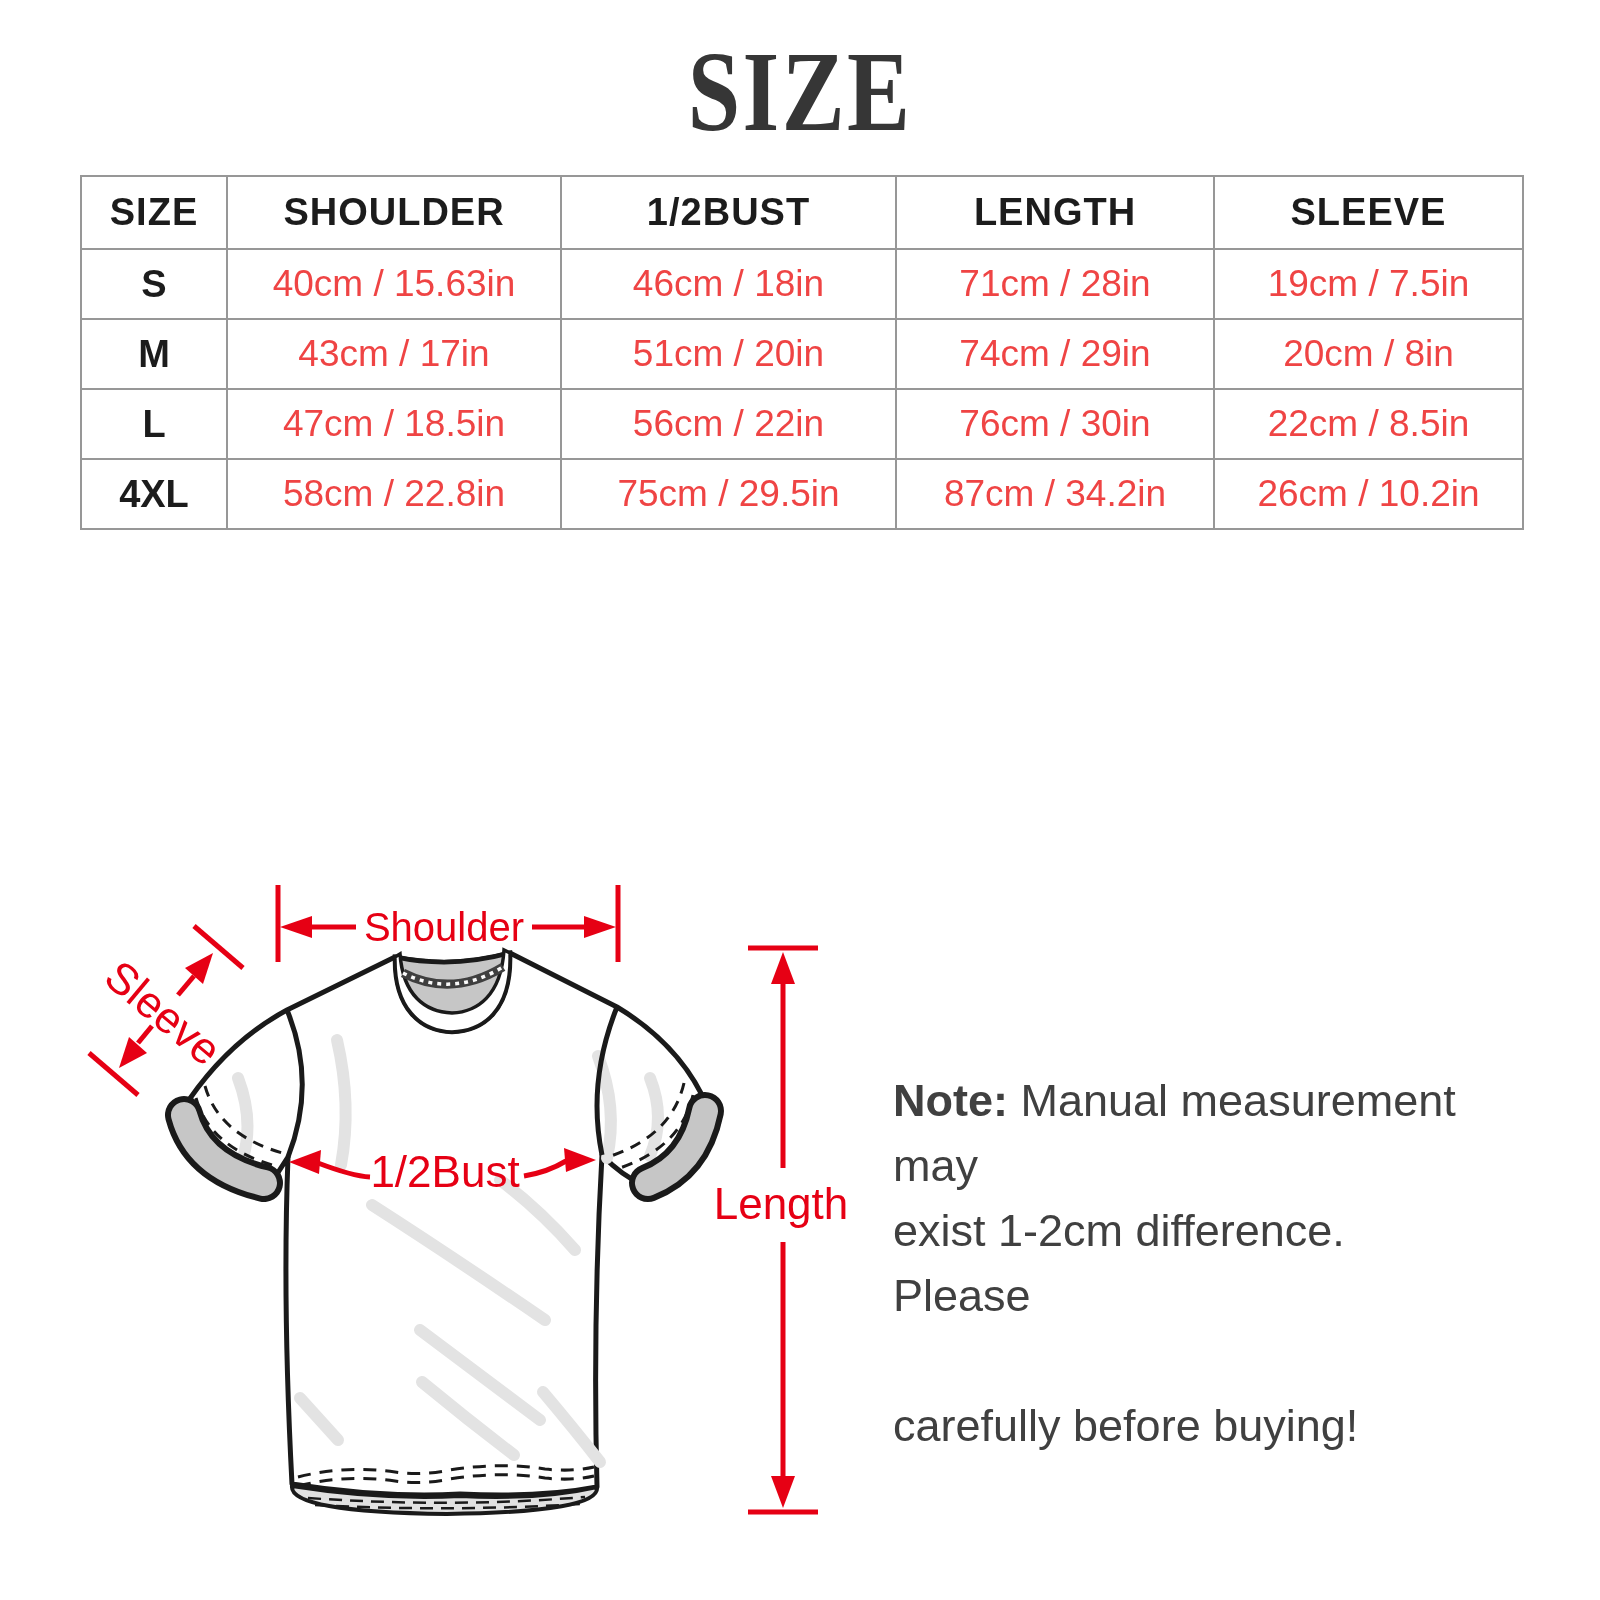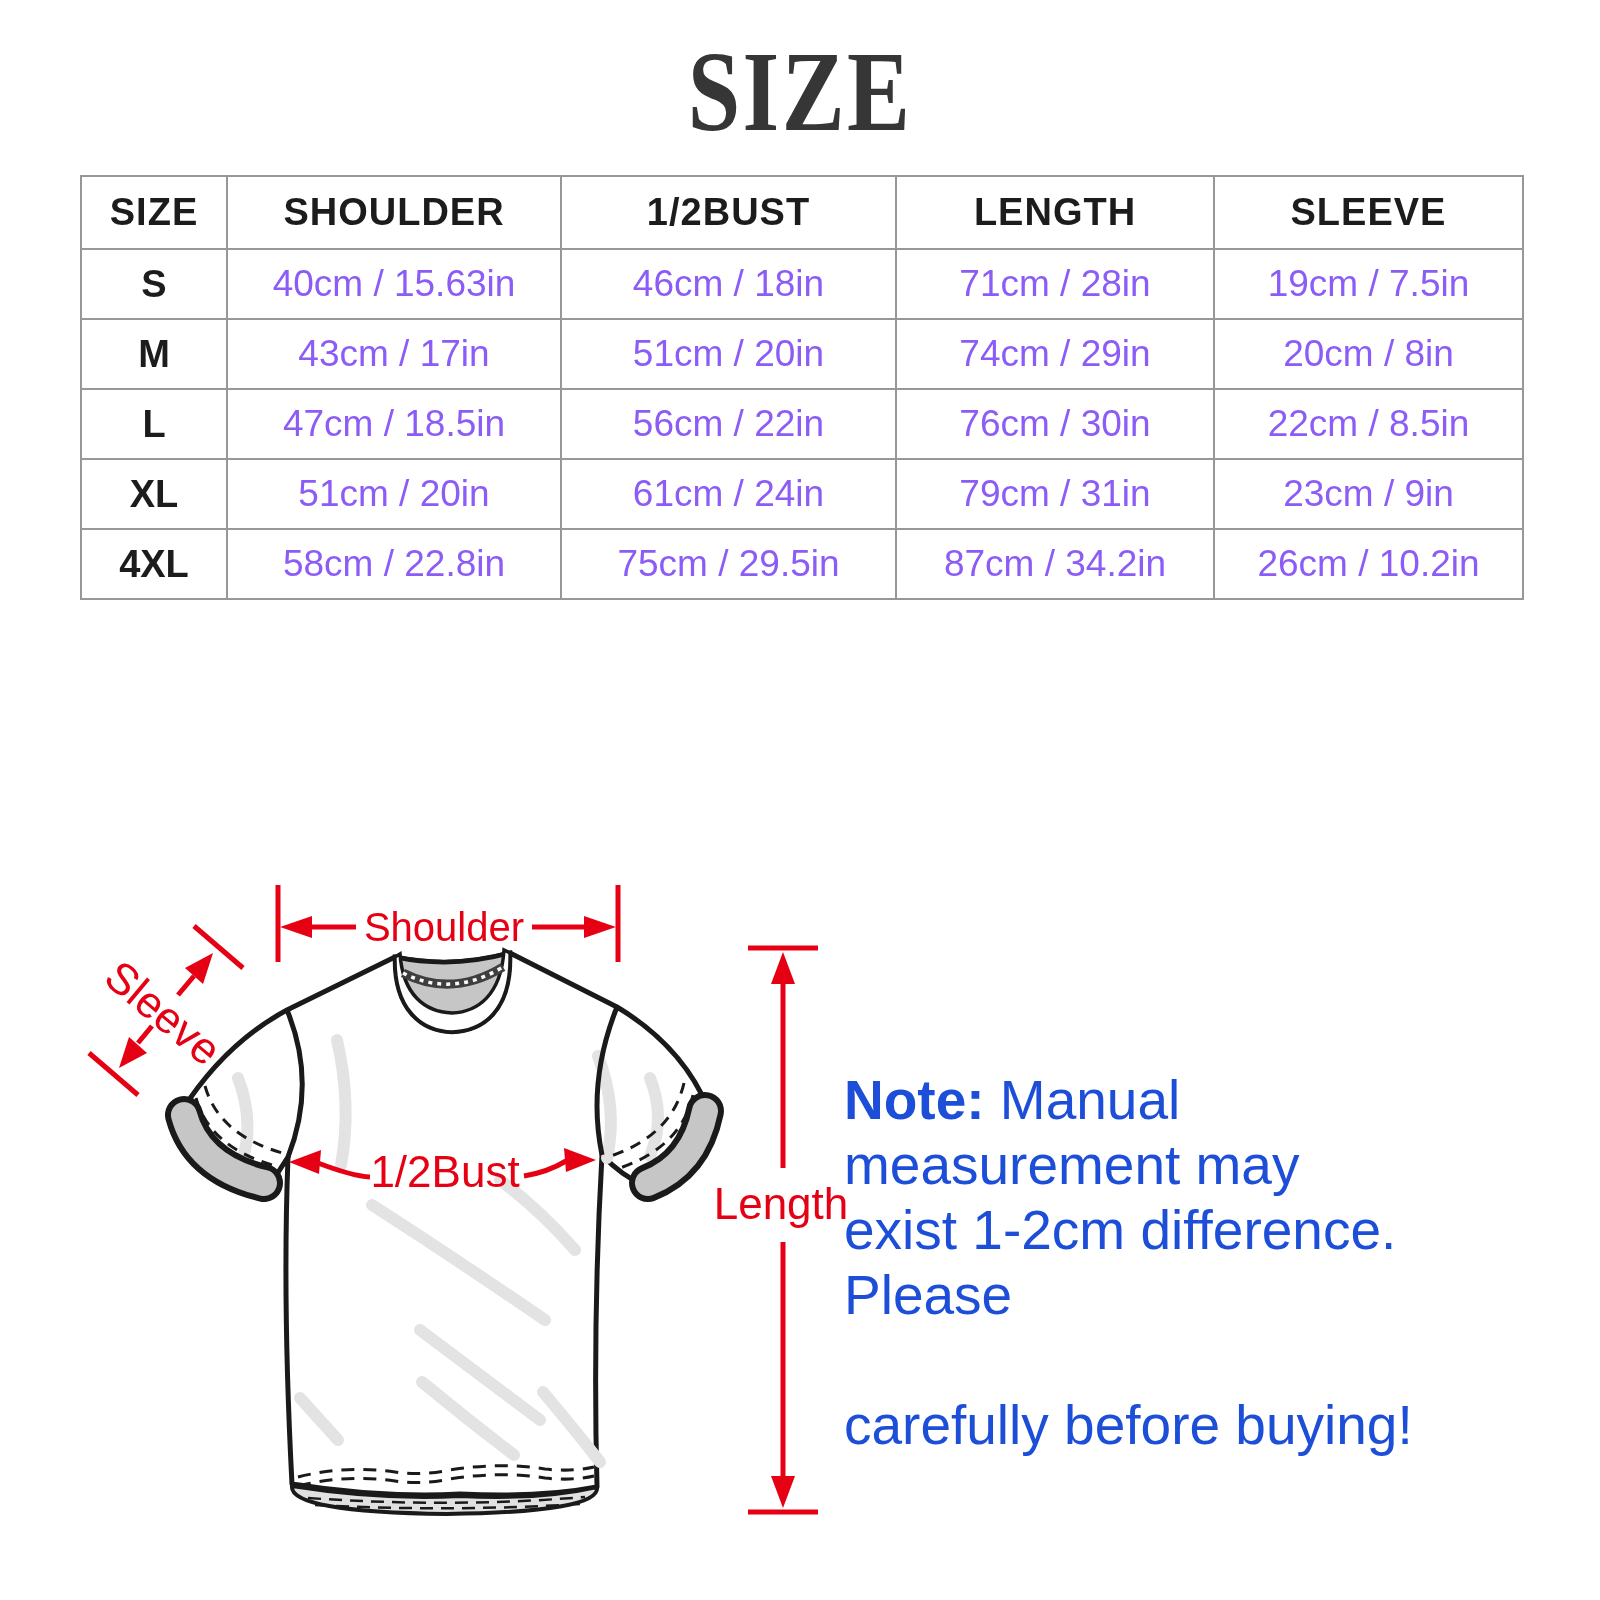--- a/index.html
+++ b/index.html
@@ -19,37 +19,37 @@
   table.size-table{
     border-collapse:collapse;table-layout:fixed;width:1442px;
   }
   table.size-table th, table.size-table td{
     border:2px solid #979797;text-align:center;vertical-align:middle;padding:0;
   }
   table.size-table th{
     height:71px;font-size:38px;font-weight:bold;color:#1c1c1c;letter-spacing:1px;
   }
   table.size-table td{
-    height:68px;font-size:37px;color:#8b5cf6;font-weight:normal;
+    height:68px;font-size:37px;color:#ef4444;font-weight:normal;
   }
   table.size-table td.size-cell{
     font-weight:bold;color:#1c1c1c;font-size:38px;
   }
   .col-size{width:146px;}
   .col-shoulder{width:334px;}
   .col-bust{width:335px;}
   .col-length{width:318px;}
   .col-sleeve{width:309px;}
   
   svg.diagram{position:absolute;left:0;top:0;pointer-events:none;}
   .red-label{fill:#e60014;font-family:"Liberation Sans",sans-serif;}
   
   .note{
-    position:absolute;left:844px;top:1068px;width:600px;
-    font-size:55px;line-height:65px;color:#1d4ed8;
+    position:absolute;left:893px;top:1068px;width:600px;
+    font-size:45px;line-height:65px;color:#404040;
   }
   .note .note-bold{font-weight:bold;}
 </style>
 </head>
 <body>
 
 <div class="title-wrap">
   <span class="title">SIZE</span>
 </div>
 
@@ -85,27 +85,20 @@
         <td>51cm / 20in</td>
         <td>74cm / 29in</td>
         <td>20cm / 8in</td>
       </tr>
       <tr>
         <td class="size-cell">L</td>
         <td>47cm / 18.5in</td>
         <td>56cm / 22in</td>
         <td>76cm / 30in</td>
         <td>22cm / 8.5in</td>
-      </tr>
-      <tr>
-        <td class="size-cell">XL</td>
-        <td>51cm / 20in</td>
-        <td>61cm / 24in</td>
-        <td>79cm / 31in</td>
-        <td>23cm / 9in</td>
       </tr>
       <tr>
         <td class="size-cell">4XL</td>
         <td>58cm / 22.8in</td>
         <td>75cm / 29.5in</td>
         <td>87cm / 34.2in</td>
         <td>26cm / 10.2in</td>
       </tr>
     </tbody>
   </table>

